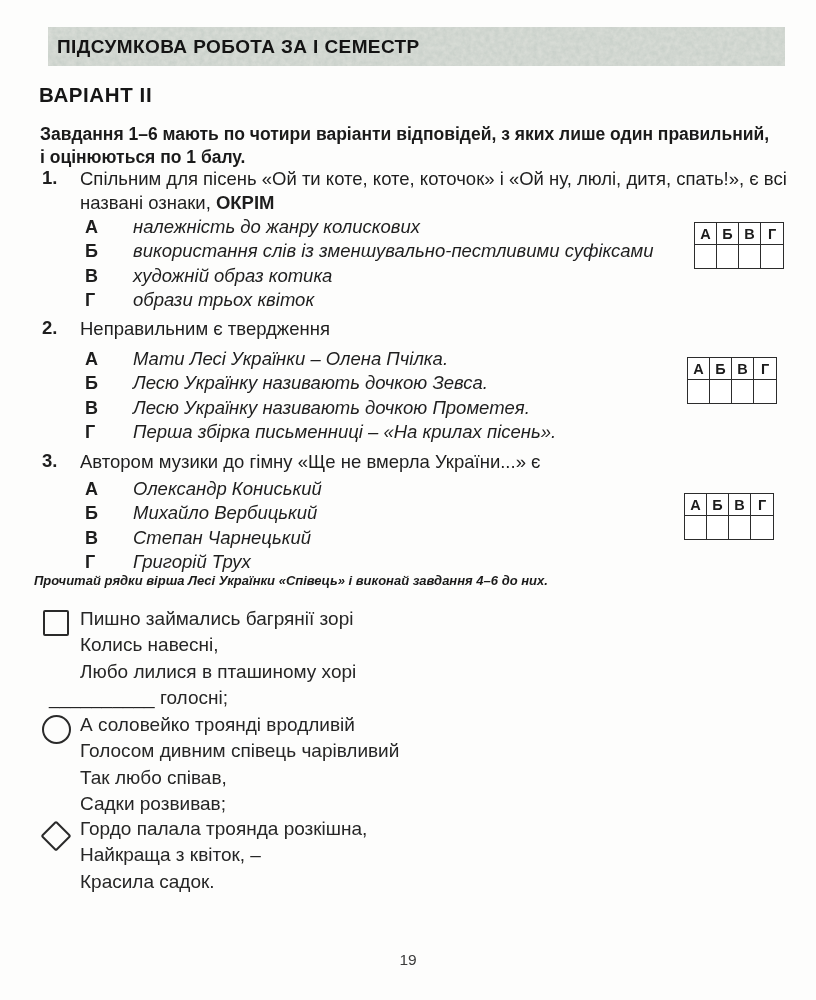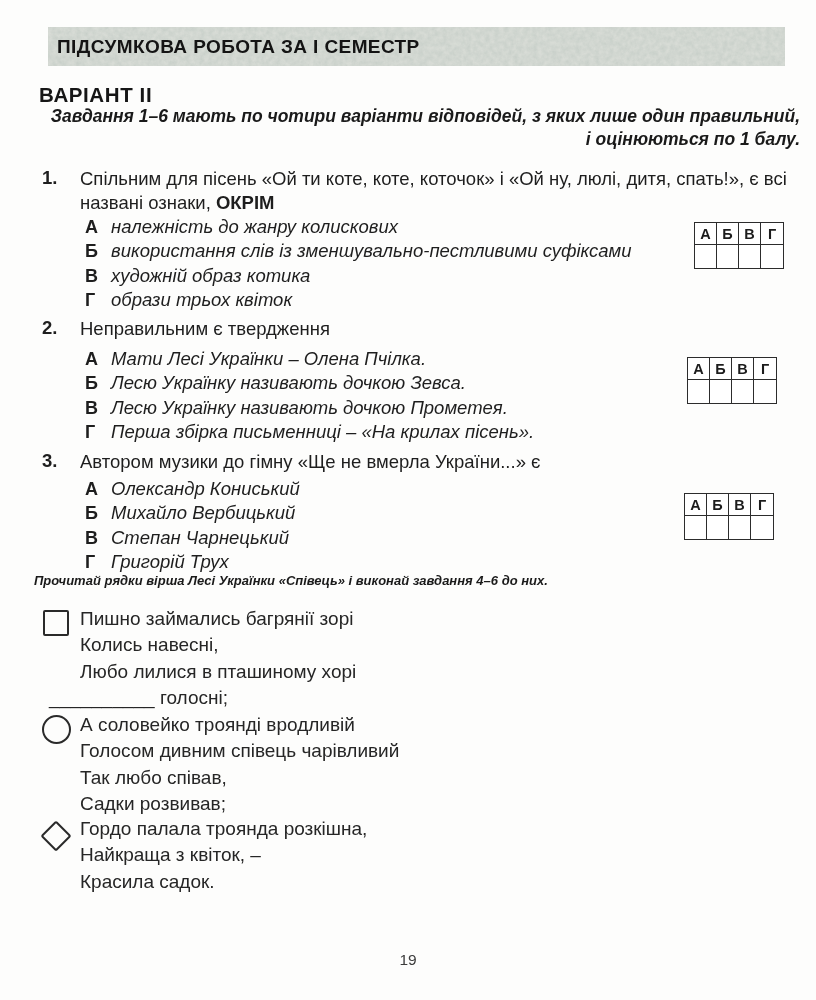--- a/index.html
+++ b/index.html
@@ -21,37 +21,36 @@
   }
 
   
   .variant {
     position:absolute; left:39px; top:83px; font-size:20.5px; font-weight:bold;
     letter-spacing:0.6px; color:#161616;
   }
 
   
   .intro {
-    position:absolute; left:40px; top:105px; width:760px;
-    font-size:17.5px; font-weight:bold; font-style:italic; line-height:22.5px;
+    position:absolute; left:40px; top:123px; width:760px;
+    font-size:17.5px; font-weight:bold; line-height:22.5px;
     color:#1a1a1a;
-    text-align:right;
   }
 
   
   .q { position:absolute; left:0; width:816px; }
   #q1 { top:167px; } #q2 { top:317px; } #q3 { top:450px; }
   .qnum { position:absolute; left:42px; top:0; font-size:18.5px; font-weight:bold; }
   .qtext { position:absolute; left:80px; top:0; width:716px; font-size:18.5px; line-height:23.5px; }
   .qtext b { font-weight:bold; }
   .opts { position:absolute; left:85px; }
   #q1 .opts { top:49px; } #q2 .opts { top:31px; } #q3 .opts { top:28px; }
   .opt { display:flex; height:24.3px; align-items:baseline; }
   .ol { width:26px; font-weight:bold; font-size:18px; flex:0 0 26px; }
-  .ot { font-style:italic; font-size:18.5px; white-space:nowrap; }
+  .ot { font-style:italic; font-size:18.5px; white-space:nowrap;margin-left:22px; }
 
   
   .grid {
     position:absolute; display:grid; grid-template-columns:repeat(4, 22px);
     border:1.7px solid #2c2c2c; background:#fff;
   }
   #q1 .grid { left:694px; top:55px; }
   #q2 .grid { left:687px; top:40px; }
   #q3 .grid { left:684px; top:43px; }
   .gh {

